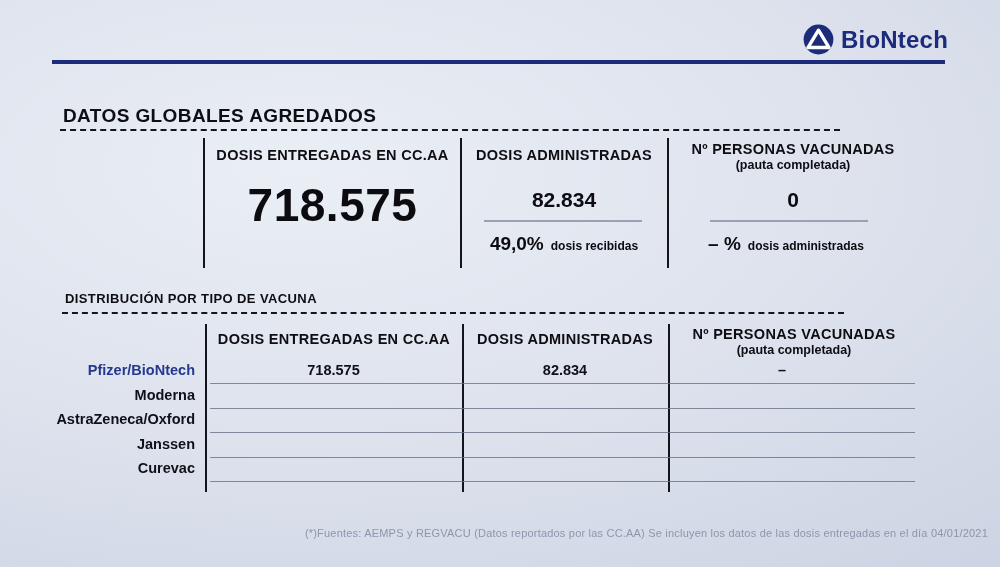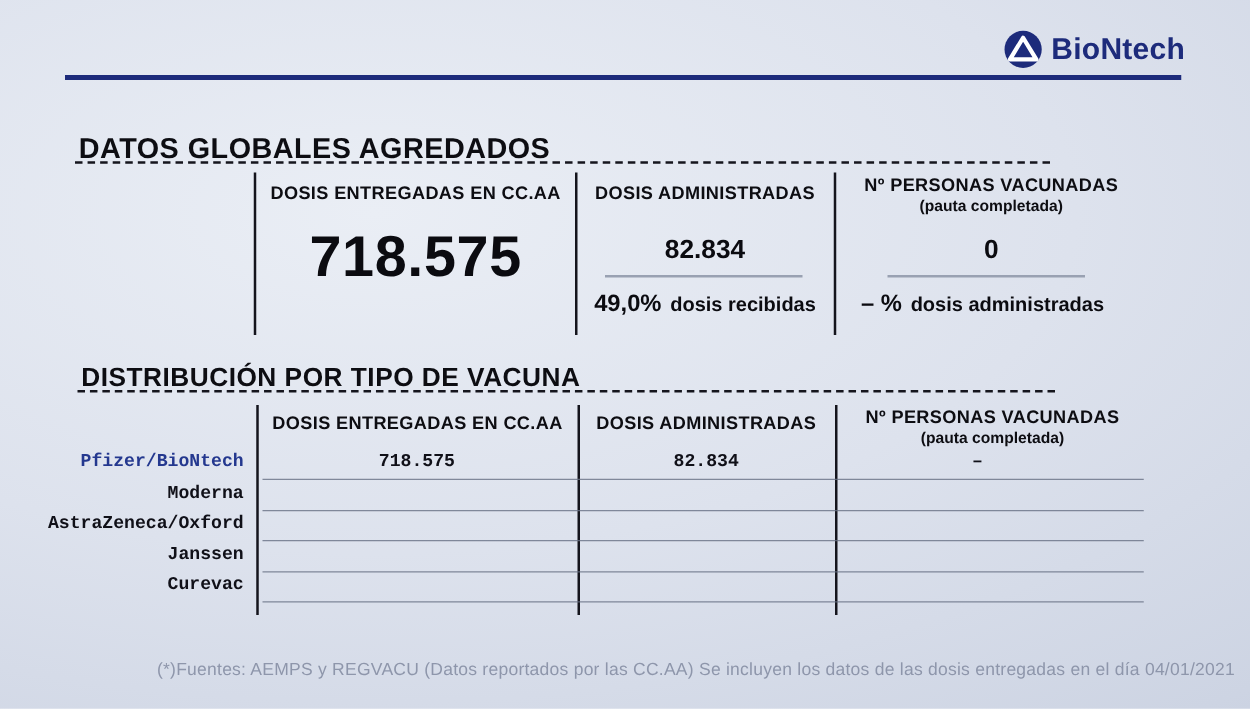--- a/index.html
+++ b/index.html
@@ -8,23 +8,23 @@
     position:relative;width:1000px;height:567px;overflow:hidden;
     background:radial-gradient(140% 120% at 30% 30%, #eaeef5 0%, #dde2ed 40%, #cdd4e3 75%, #bcc5d8 100%);
   }
   
   .logo{position:absolute;top:24px;right:52px;display:flex;align-items:center;gap:7px;}
   .logo-icon{width:31px;height:31px;display:block;}
   .logo-text{font-size:24px;font-weight:bold;color:#1d2b7b;letter-spacing:0.2px;}
   .header-rule{position:absolute;left:52px;top:60px;width:893px;height:4px;background:#1d2b7b;}
 
   
-  .sec1-title{position:absolute;left:63px;top:105px;font-size:23px;font-weight:bold;color:#0d0d12;letter-spacing:0.4px;}
+  .sec1-title{position:absolute;left:63px;top:105px;font-size:19px;font-weight:bold;color:#0d0d12;letter-spacing:0.4px;}
   .dash1{position:absolute;left:60px;top:129px;width:780px;border-top:2px dashed #15151d;}
-  .sec2-title{position:absolute;left:65px;top:291px;font-size:21px;font-weight:bold;color:#0d0d12;letter-spacing:0.4px;}
+  .sec2-title{position:absolute;left:65px;top:291px;font-size:13px;font-weight:bold;color:#0d0d12;letter-spacing:0.4px;}
   .dash2{position:absolute;left:62px;top:312px;width:782px;border-top:2px dashed #15151d;}
 
   
   .vline{position:absolute;width:2px;background:#14141c;}
   .v1{left:203px;top:138px;height:130px;}
   .v2{left:460px;top:138px;height:130px;}
   .v3{left:667px;top:138px;height:130px;}
   .stat-h{position:absolute;font-size:14.5px;font-weight:bold;color:#0d0d12;text-align:center;letter-spacing:0.3px;}
   .s1h{left:206px;width:253px;top:147px;}
   .s2h{left:462px;width:204px;top:147px;}
@@ -34,42 +34,42 @@
   .mid-number{position:absolute;font-size:21px;font-weight:bold;color:#0b0b10;text-align:center;}
   .s2v{left:462px;width:204px;top:188px;}
   .s3v{left:669px;width:248px;top:188px;}
   .gray-rule{position:absolute;height:1.5px;background:#99a1b2;}
   .g2{left:484px;width:158px;top:220px;}
   .g3{left:710px;width:158px;top:220px;}
   .pct-line{position:absolute;text-align:center;color:#0b0b10;white-space:nowrap;}
   .p2{left:462px;width:204px;top:233px;}
   .p3{left:662px;width:248px;top:233px;}
   .pct-big{font-size:19px;font-weight:bold;}
-  .pct-small{font-size:16px;font-weight:bold;margin-left:7px;}
+  .pct-small{font-size:12px;font-weight:bold;margin-left:7px;}
 
   
   .tv1{left:205px;top:324px;height:168px;}
   .tv2{left:462px;top:324px;height:168px;}
   .tv3{left:668px;top:324px;height:168px;}
   .th{position:absolute;font-size:14.5px;font-weight:bold;color:#0d0d12;text-align:center;letter-spacing:0.3px;}
   .th1{left:208px;width:252px;top:331px;}
   .th2{left:464px;width:202px;top:331px;}
   .th3{left:670px;width:248px;top:326px;}
   .th3sub{position:absolute;left:670px;width:248px;top:343px;font-size:12.5px;font-weight:bold;color:#0d0d12;text-align:center;}
-  .trow{position:absolute;left:0;width:1000px;height:24.5px;font-family:Liberation Mono, monospace;}
+  .trow{position:absolute;left:0;width:1000px;height:24.5px;}
   .tlabel{position:absolute;left:0;width:195px;text-align:right;font-size:14.5px;font-weight:bold;color:#101018;}
   .tlabel.highlight{color:#24388f;}
   .tcell{position:absolute;font-size:14.5px;font-weight:bold;color:#101018;text-align:center;}
   .tc1{left:207px;width:253px;}
   .tc2{left:464px;width:202px;}
   .tc3{left:670px;width:224px;}
   .rowline{position:absolute;left:210px;width:705px;top:21px;height:1px;background:rgba(104,113,133,0.8);}
 
   
-  .footer{position:absolute;top:527px;right:12px;font-size:14px;color:#8e96ab;letter-spacing:0.2px;}
+  .footer{position:absolute;top:527px;right:12px;font-size:11px;color:#8e96ab;letter-spacing:0.2px;}
 </style>
 </head>
 <body>
 
 <div class="canvas">
 
   <div class="logo">
     <svg class="logo-icon" viewBox="0 0 100 100" xmlns="http://www.w3.org/2000/svg">
       <circle cx="50" cy="50" r="48" fill="#1d2b7b"></circle>
       <path d="M50 20 L84 76 L16 76 Z" fill="none" stroke="#ffffff" stroke-width="11" stroke-linejoin="round"></path>

